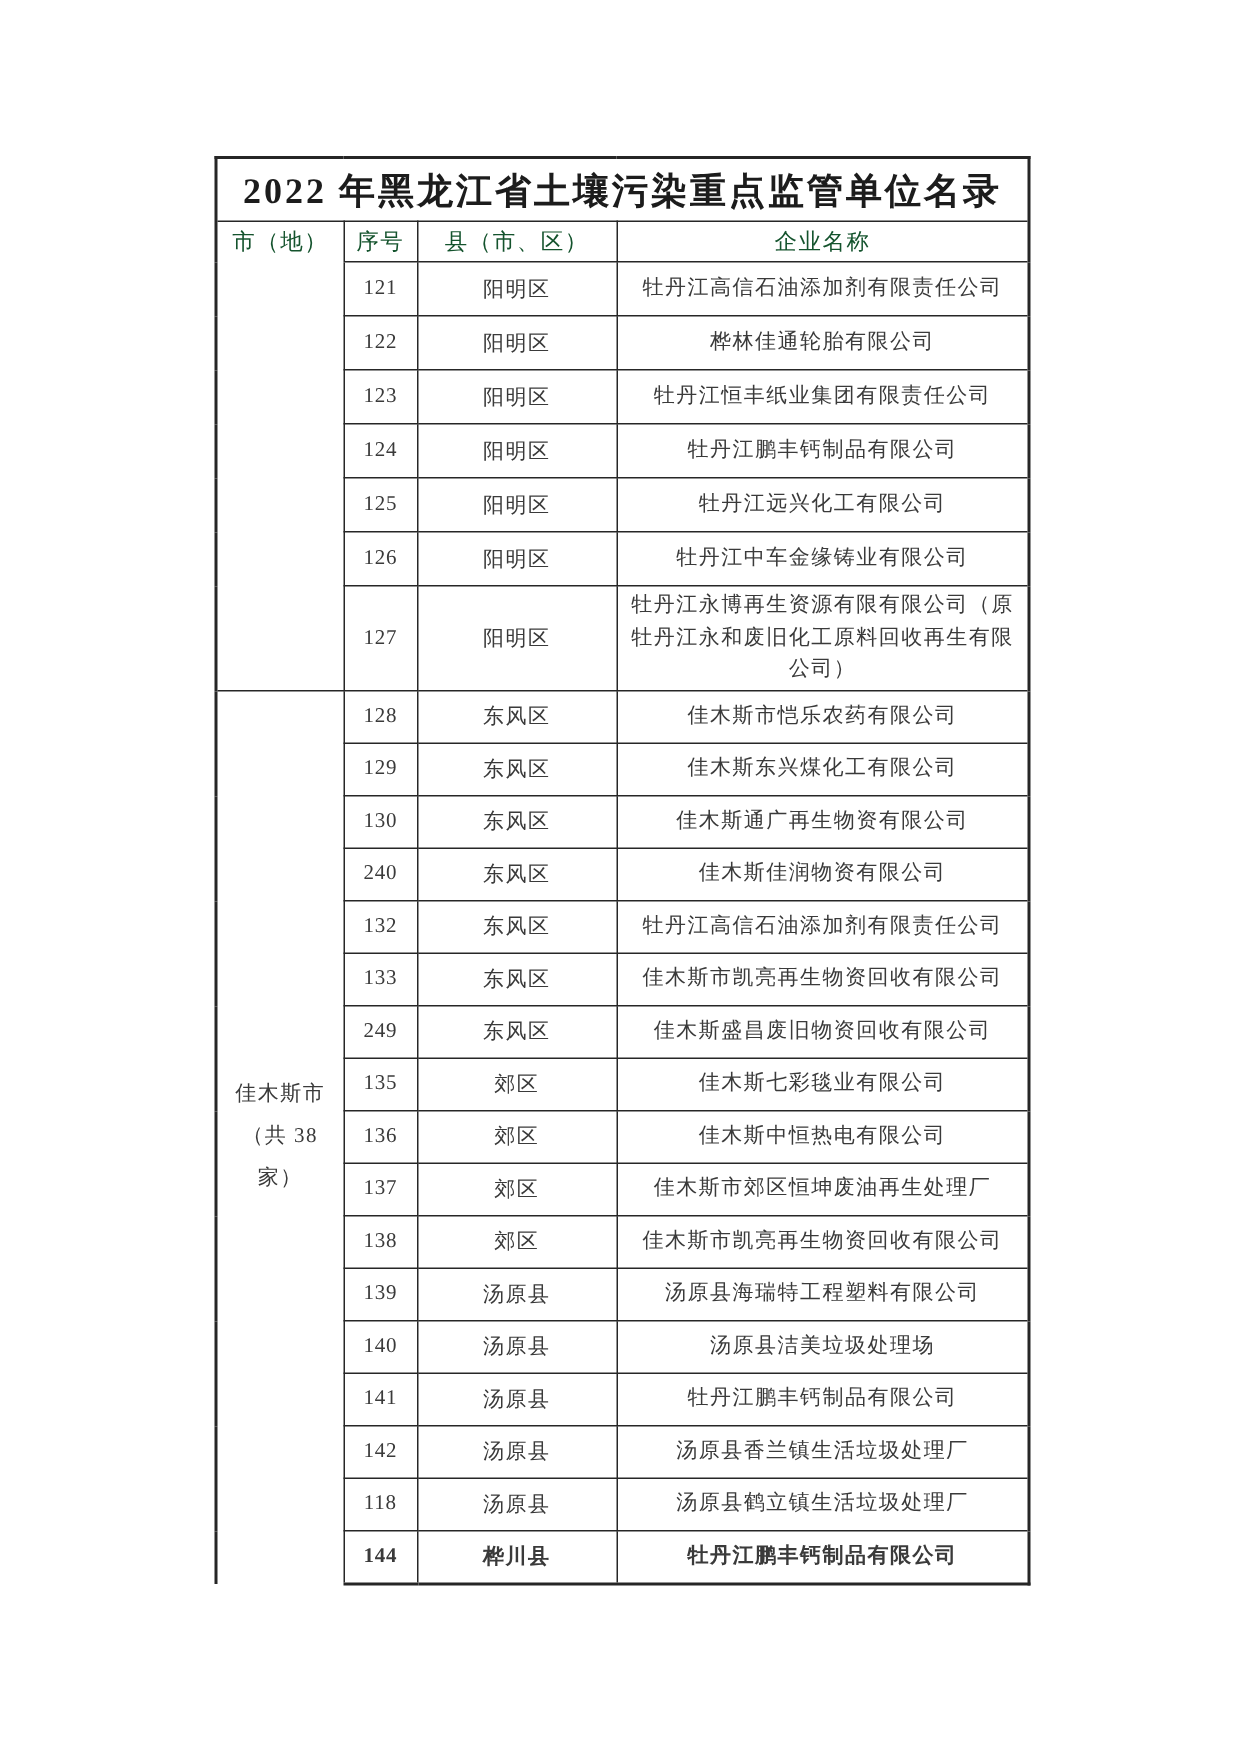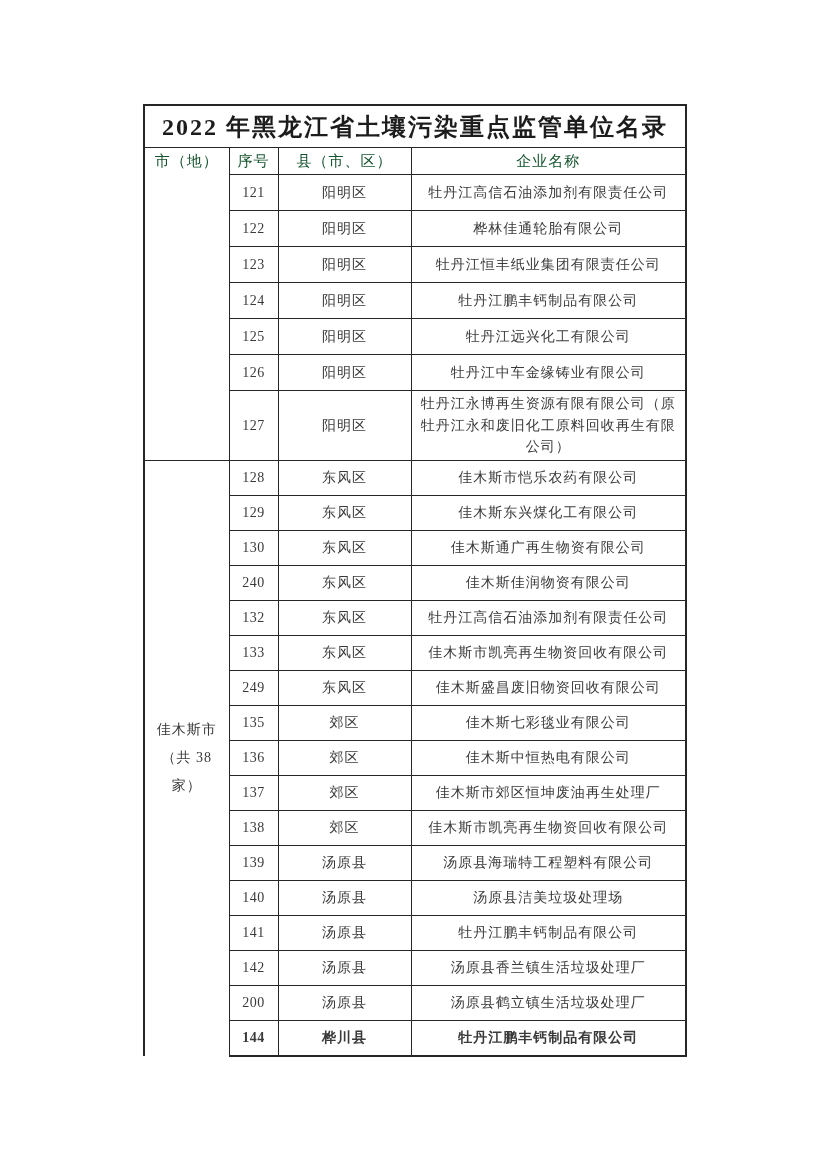--- a/index.html
+++ b/index.html
@@ -207,21 +207,21 @@
       <td class="c-no">141</td>
       <td class="c-county">汤原县</td>
       <td class="c-company edge-right">牡丹江鹏丰钙制品有限公司</td>
     </tr>
     <tr class="r2">
       <td class="c-no">142</td>
       <td class="c-county">汤原县</td>
       <td class="c-company edge-right">汤原县香兰镇生活垃圾处理厂</td>
     </tr>
     <tr class="r2">
-      <td class="c-no">200</td>
+      <td class="c-no">118</td>
       <td class="c-county">汤原县</td>
       <td class="c-company edge-right">汤原县鹤立镇生活垃圾处理厂</td>
     </tr>
     <tr class="r2 last-row">
       <td class="c-no">144</td>
       <td class="c-county">桦川县</td>
       <td class="c-company edge-right">牡丹江鹏丰钙制品有限公司</td>
     </tr>
   </tbody>
     </table>

